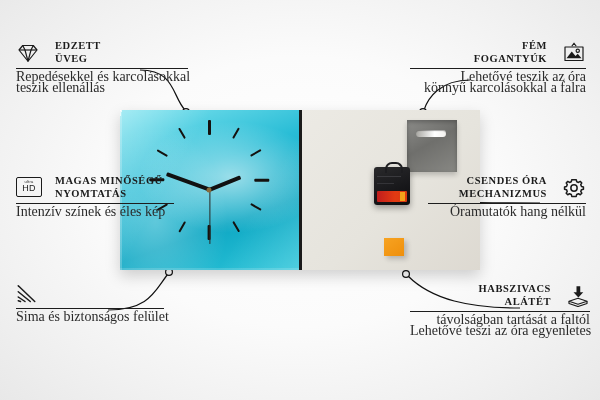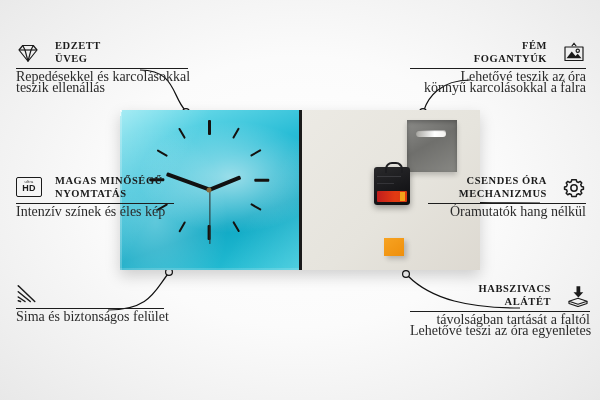--- a/index.html
+++ b/index.html
@@ -109,21 +109,21 @@
   .right .co-desc{text-align:right;}
   .icon{width:24px;height:22px;flex:0 0 auto;}
   .icon svg{display:block;width:100%;height:100%;}
   svg.line-layer{position:absolute;left:0;top:0;width:600px;height:400px;pointer-events:none;}
   .hdbox{
     width:24px;height:18px;border:1.3px solid #1b1b1b;border-radius:2px;
     display:flex;flex-direction:column;align-items:center;justify-content:center;
     font-family:"Liberation Sans",sans-serif;color:#1b1b1b;line-height:1;
   }
   .hd-ultra{font-size:4px;letter-spacing:.2px;}
-  .hd-hd{font-size:9px;font-weight:700;letter-spacing:.3px;}
+  .hd-hd{font-size:9px;font-weight:400;letter-spacing:.3px;}
 </style>
 </head>
 <body>
 
 <div id="stage">
 
   <svg class="line-layer" viewBox="0 0 600 400">
 
     <path d="M16,97 L16,96 L440,96" fill="none" stroke="none"></path>
     <path d="M14,70 L430,70" fill="none" stroke="none"></path>

